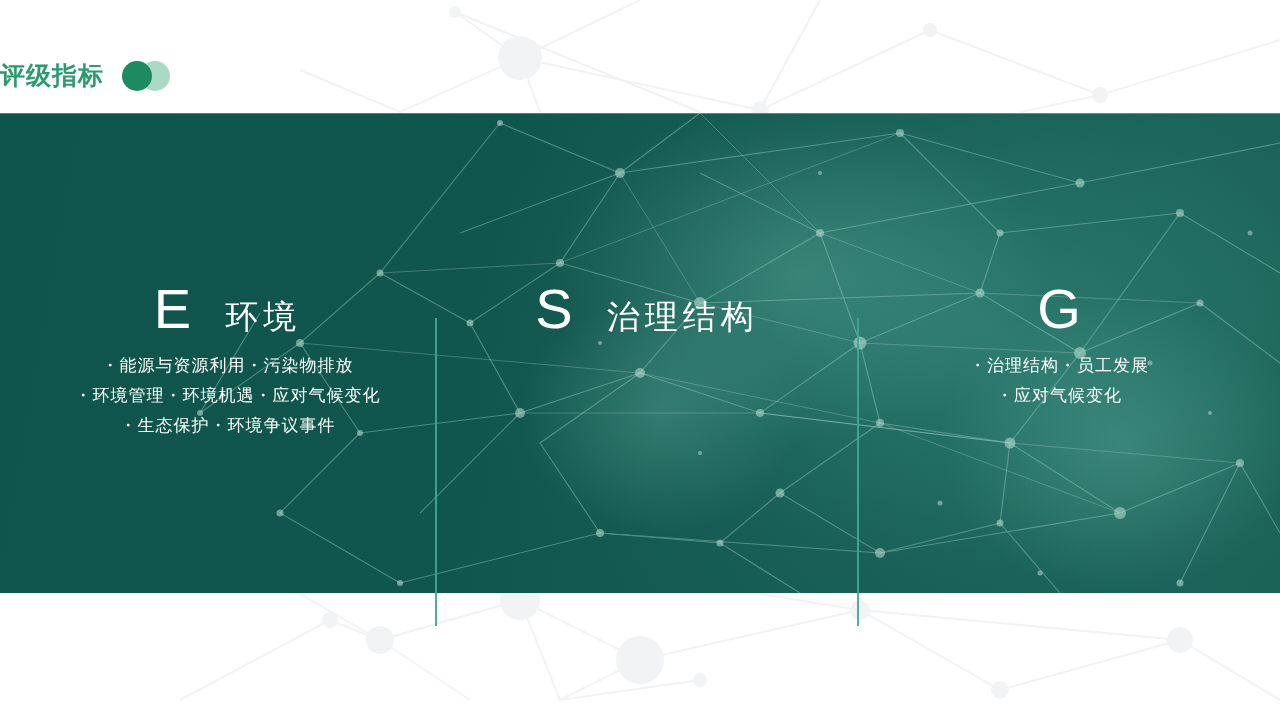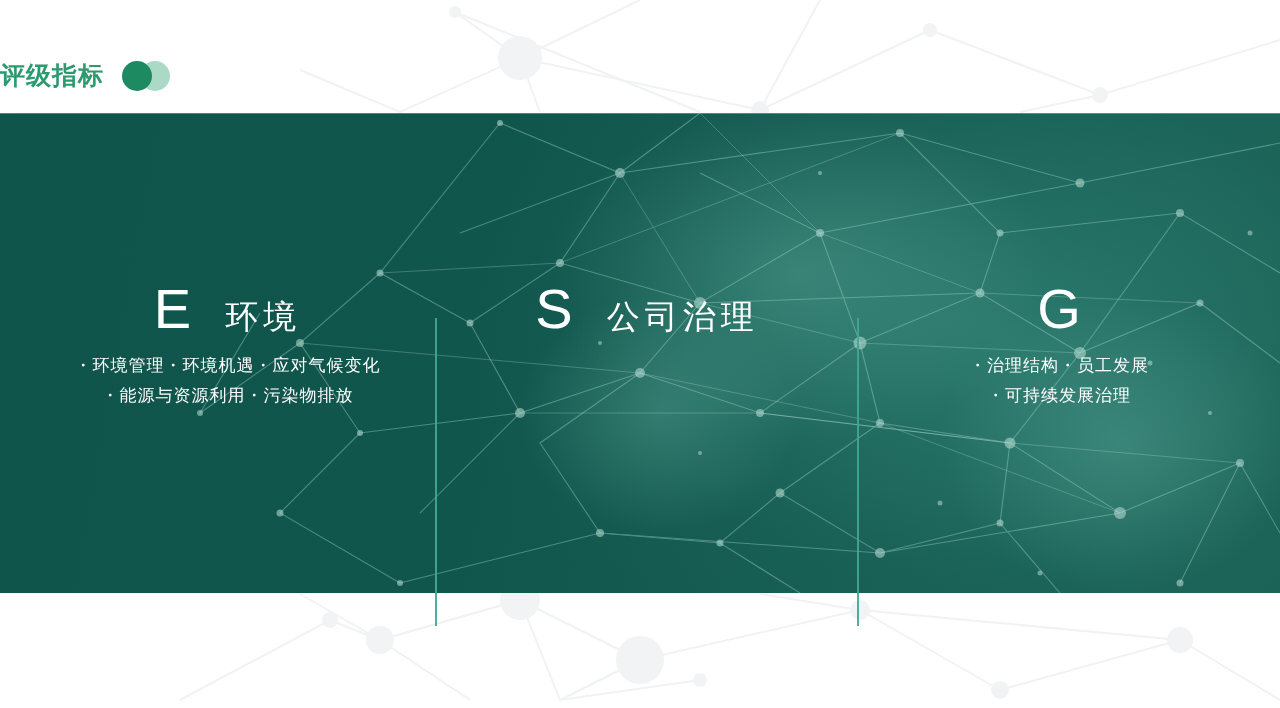--- a/index.html
+++ b/index.html
@@ -322,36 +322,37 @@
 
     <div class="divider divider-1"></div>
     <div class="divider divider-2"></div>
 
     <div class="col col-e">
       <div class="col-heading">
         <span class="col-letter">E</span>
         <span class="col-name">环境</span>
       </div>
       <ul class="col-list">
+        <li>・能源与资源利用・污染物排放</li>
         <li>・环境管理・环境机遇・应对气候变化</li>
-        <li>・能源与资源利用・污染物排放</li>
+        <li>・生态保护・环境争议事件</li>
       </ul>
     </div>
 
     <div class="col col-s">
       <div class="col-heading">
         <span class="col-letter">S</span>
-        <span class="col-name">公司治理</span>
+        <span class="col-name">治理结构</span>
       </div>
     </div>
 
     <div class="col col-g">
       <div class="col-heading">
         <span class="col-letter">G</span>
       </div>
       <ul class="col-list">
         <li>・治理结构・员工发展</li>
-        <li>・可持续发展治理</li>
+        <li>・应对气候变化</li>
       </ul>
     </div>
 
   </div>
 </div>
 
 </body></html>

